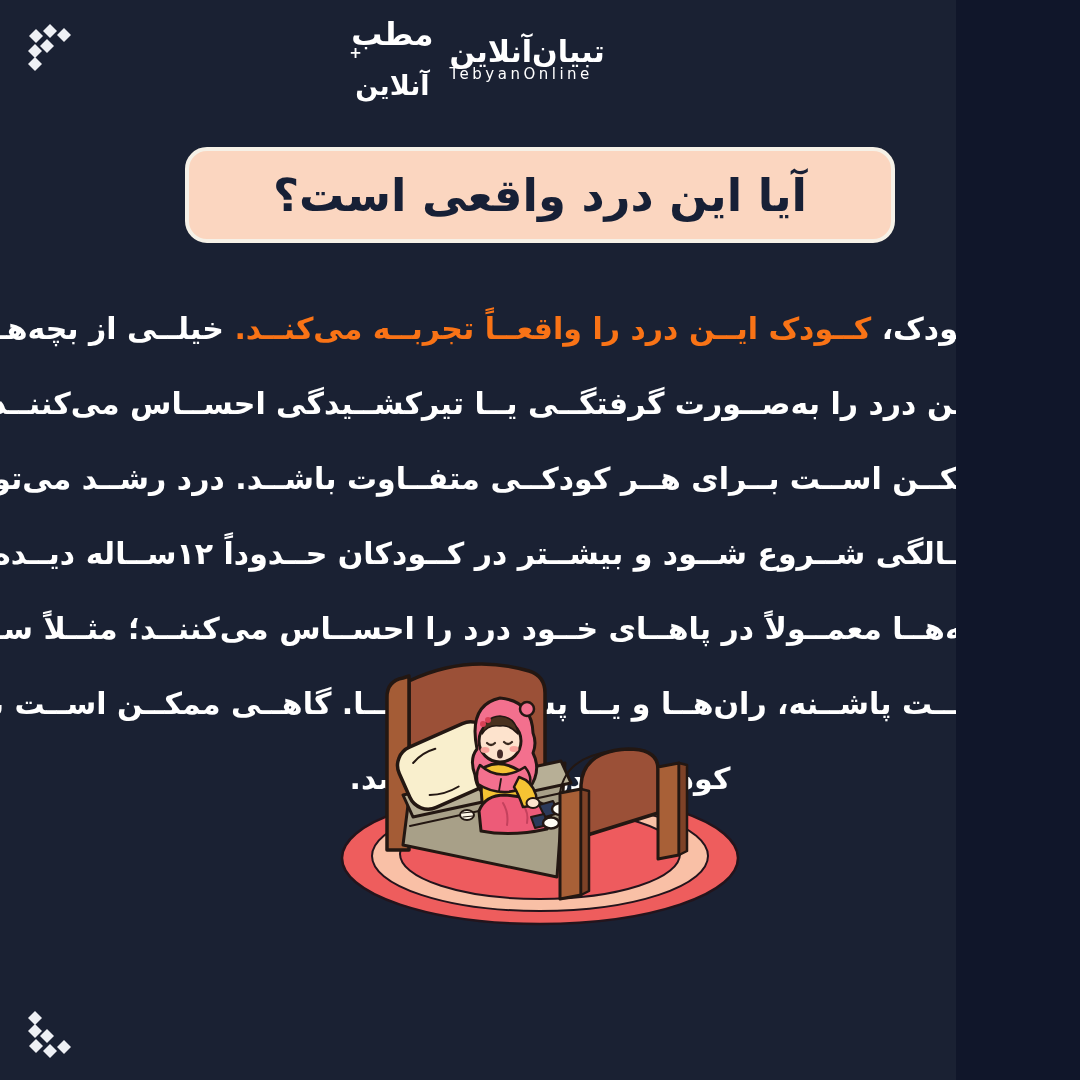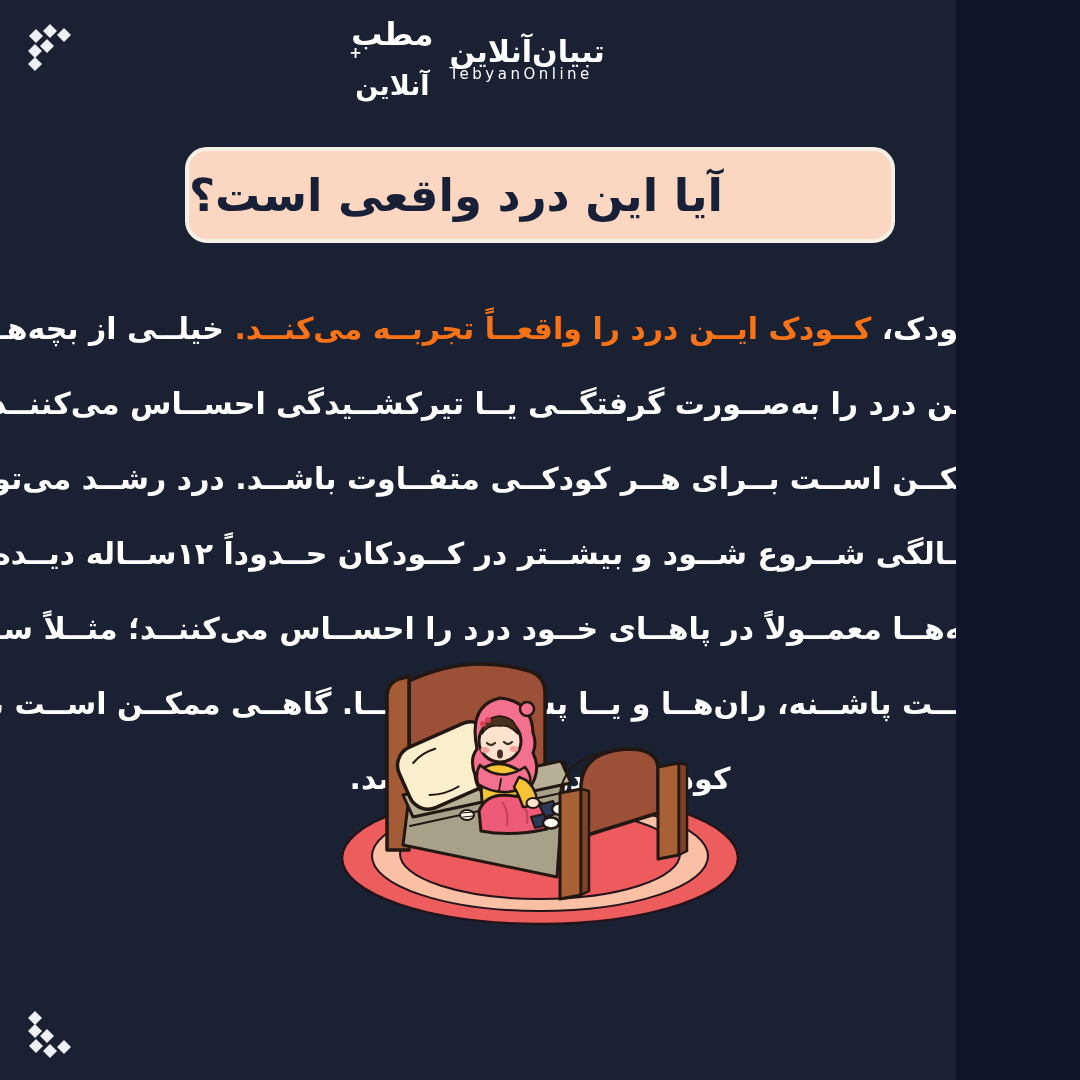--- a/index.html
+++ b/index.html
@@ -21,21 +21,21 @@
     position:absolute;left:-2px;top:27px;font-size:15px;font-weight:700;
   }
   .tebyan{line-height:1;}
   .tebyan .fa{font-size:30px;font-weight:700;letter-spacing:1px;}
   .tebyan .en{font-size:15px;font-weight:500;letter-spacing:3.5px;margin-top:0;}
   
   .titlebox{
     position:absolute;left:185px;top:147px;width:710px;height:96px;
     background:#fbd6c0;border:4px solid #f6f1e7;border-radius:22px;
     box-sizing:border-box;
-    display:flex;align-items:center;
+    display:flex;align-items:center;justify-content:center;
   }
   .titlebox .t{
     font-size:45px;font-weight:800;color:#172036;direction:rtl;
   }
   
   .bodytext{
     position:absolute;left:84px;top:276px;width:912px;
     color:#ffffff;font-size:30px;font-weight:700;
   }
   .bline{

